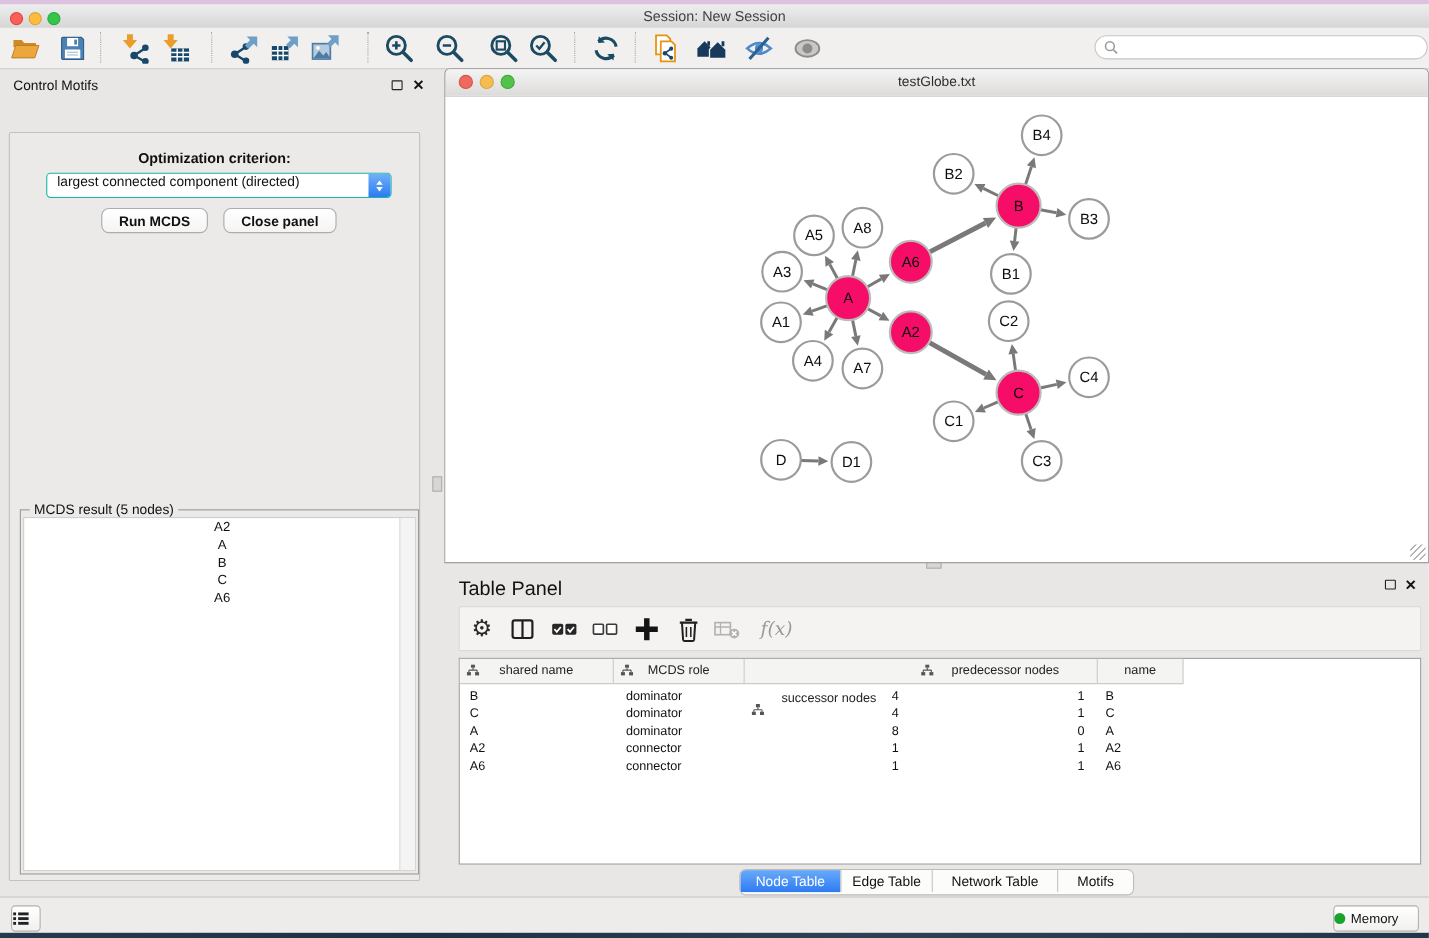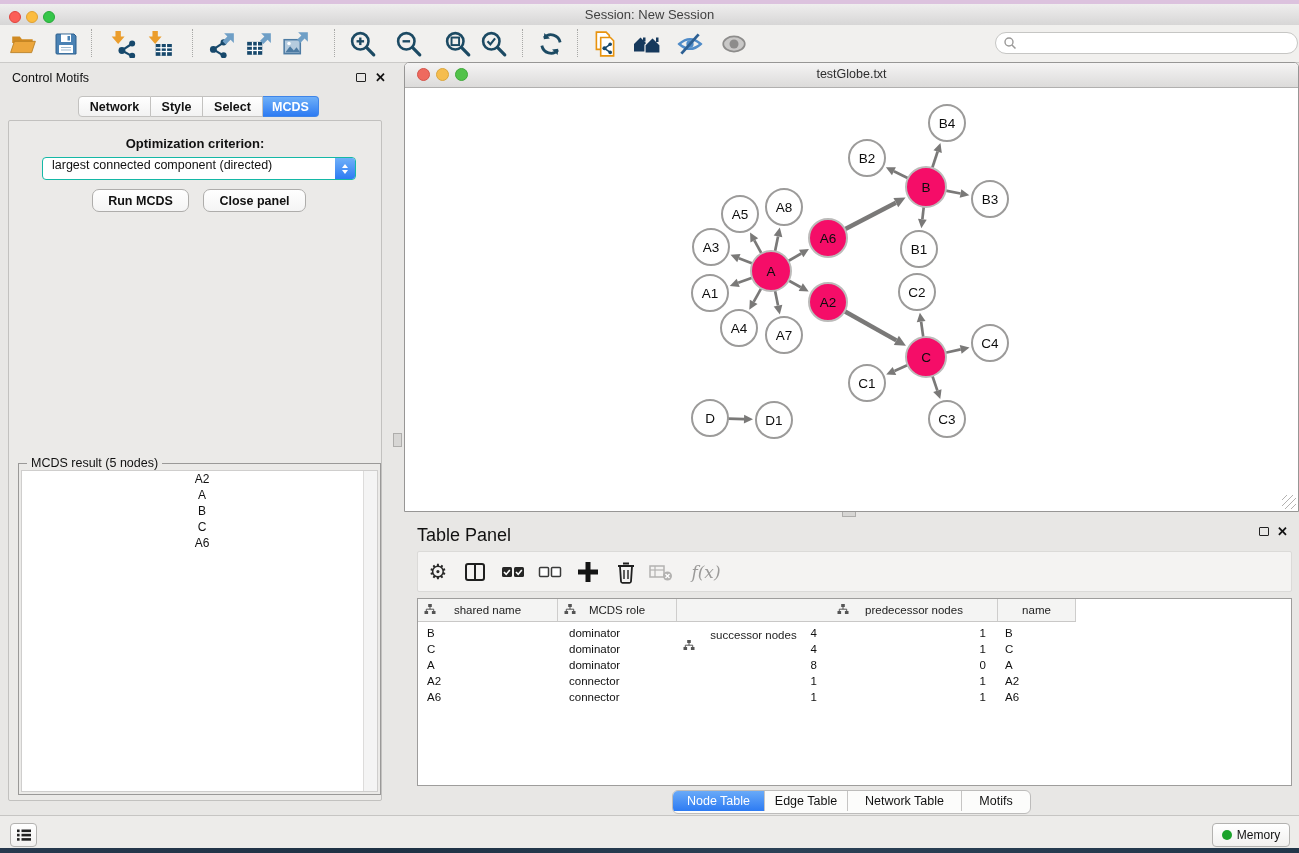--- a/index.html
+++ b/index.html
@@ -103,21 +103,21 @@
   .tp-tabs{left:672px;top:790px;height:22px;display:flex;border:1px solid #bdbcbb;border-radius:6px;
     overflow:hidden;background:#fcfcfb;}
   .tp-tab{box-sizing:border-box;height:20px;border-right:1px solid #c6c5c4;font-size:12.5px;color:#111;
     display:flex;align-items:center;justify-content:center;}
   .tp-tab:last-child{border-right:none;}
   .tp-tab.active{background:linear-gradient(#69aaf8,#2d7bf3);color:#fff;}
 
   
   .statusbar{left:0;top:815px;width:1299px;height:32px;background:#edecea;border-top:1px solid #c6c5c3;}
   .sb-btn{position:absolute;background:linear-gradient(#ffffff,#f1f0ef);border:1px solid #b3b2b0;
-    border-radius:4px;box-sizing:border-box;display:flex;align-items:center;justify-content:center;}
+    border-radius:4px;box-sizing:border-box;display:flex;align-items:center;justify-content:flex-start;}
   .mem-dot{width:10px;height:10px;border-radius:50%;background:#1ba32c;margin-right:5px;}
   .mem-label{font-size:12px;color:#111;}
 </style>
 </head>
 <body>
 
 <div id="app">
 
   <div class="abs desktop-top"></div>
   <div class="abs desktop-bottom"></div>
@@ -284,26 +284,20 @@
         <line x1="9" y1="9" x2="12.5" y2="12.5" stroke="#9a9998" stroke-width="1.5"></line>
       </svg>
       <input type="text" placeholder="" style="">
     </div>
   </div>
 
   <div class="abs cp-title">Control Motifs</div>
   <span class="abs win-float" style="left:356px;top:73px;"></span>
   <span class="abs win-close" style="left:375px;top:73px;">✕</span>
 
-  <div class="abs cp-tabs">
-    <div class="cp-tab" style="width:73px;">Network</div>
-    <div class="cp-tab" style="width:52px;">Style</div>
-    <div class="cp-tab" style="width:60px;">Select</div>
-    <div class="cp-tab active" style="width:56px;">MCDS</div>
-  </div>
 
   <div class="abs cp-box"></div>
   <div class="abs opt-label">Optimization criterion:</div>
 
   <div class="abs dropdown">
     <span class="val">largest connected component (directed)</span>
     <span class="dd-step">
       <span class="tri-up"></span>
         <span class="tri-down"></span>
     </span>

